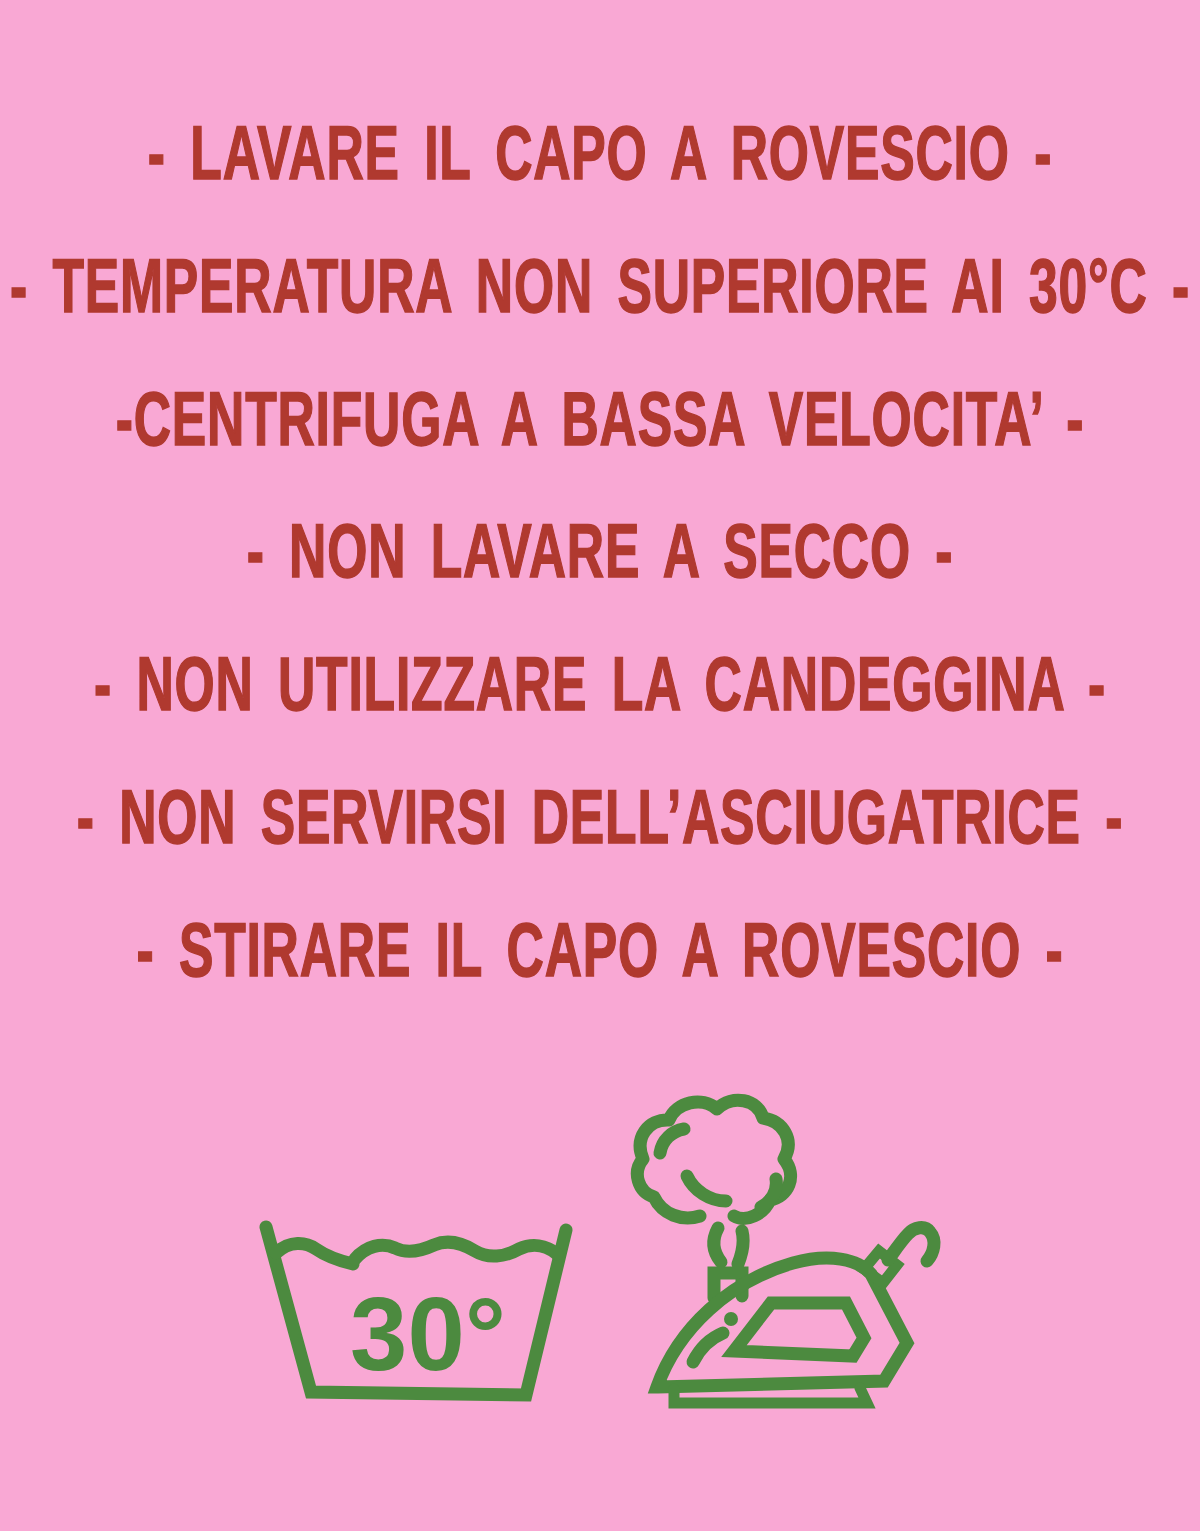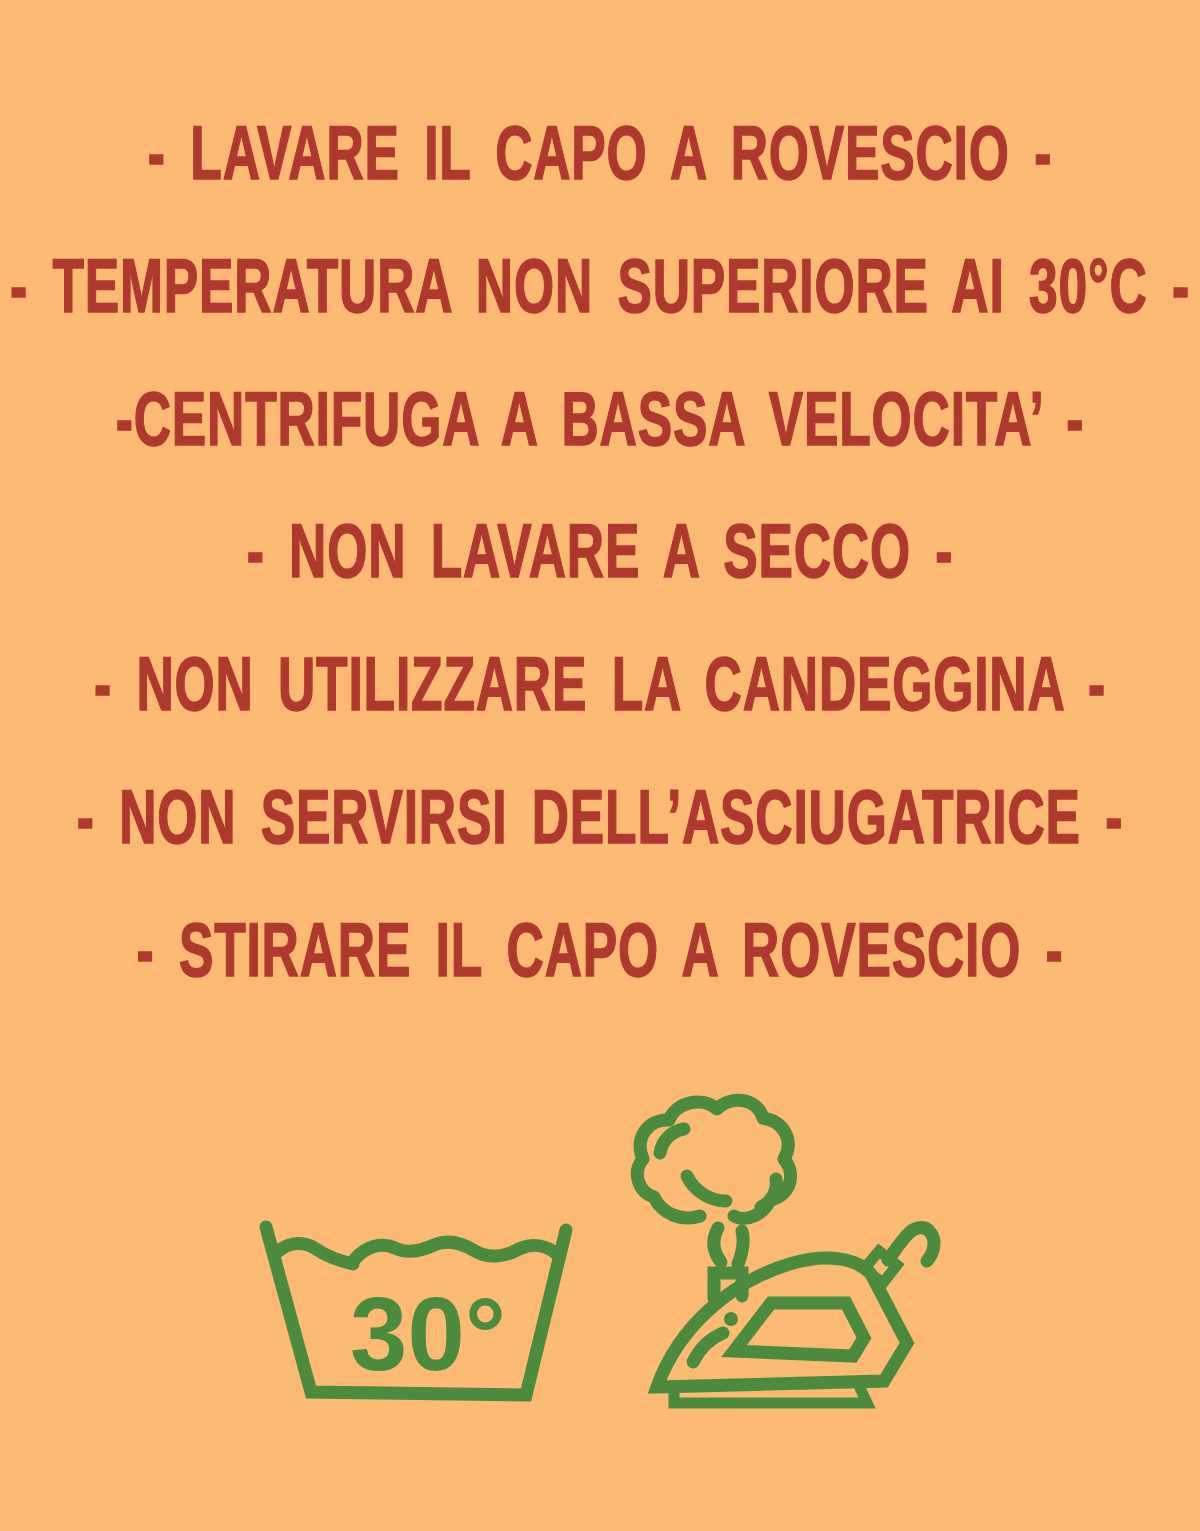--- a/index.html
+++ b/index.html
@@ -1,17 +1,17 @@
 <!DOCTYPE html>
 <html><head>
 <meta charset="utf-8">
 <style>
   html,body{margin:0;padding:0;background:#ffffff;}
   .canvas{
-    position:relative;width:1200px;height:1531px;background:#fdba74;overflow:hidden;
+    position:relative;width:1200px;height:1531px;background:#f9a8d4;overflow:hidden;
     font-family:"Liberation Sans",sans-serif;
   }
   .care-line{
     position:absolute;left:0;width:1200px;height:100px;
     display:flex;align-items:center;justify-content:center;
     color:#B0392F;font-weight:bold;font-size:76px;line-height:1;
     letter-spacing:0.015em;word-spacing:0.18em;white-space:nowrap;
     transform:scaleX(0.68);transform-origin:50% 50%;
     -webkit-text-stroke:1.5px #B0392F;
   }

